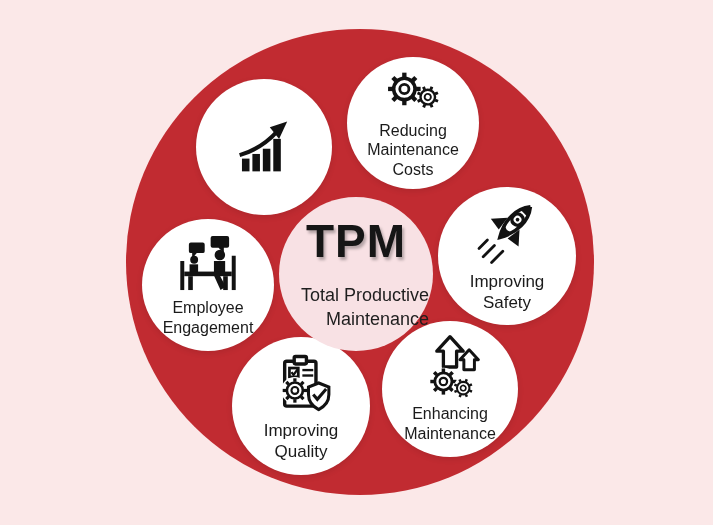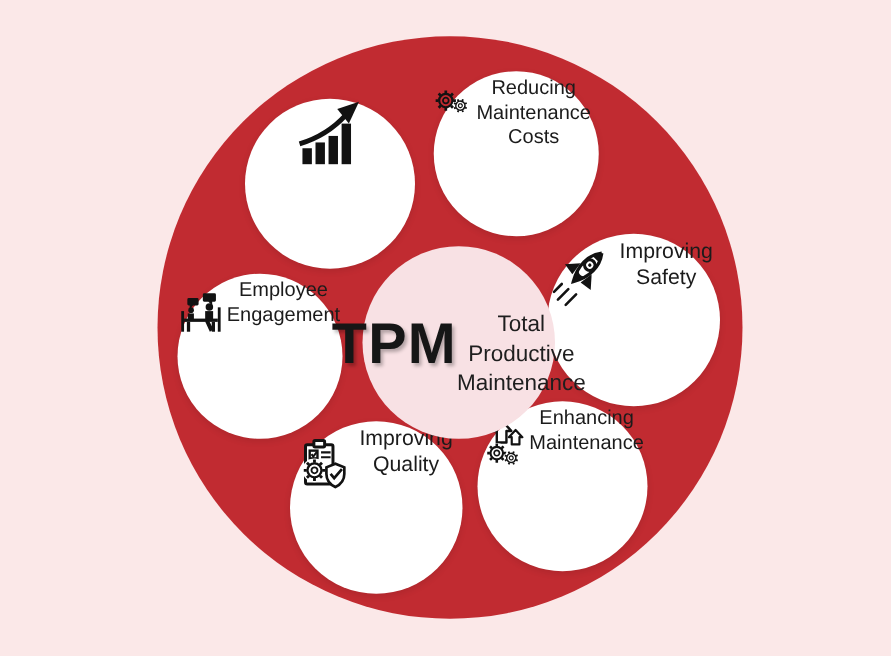--- a/index.html
+++ b/index.html
@@ -17,21 +17,21 @@
     color:var(--text);
     overflow:hidden;
   }
   .stage{position:relative;width:713px;height:525px;background:var(--background);}
   .big-ring{
     position:absolute;left:126px;top:29px;width:468px;height:466px;
     background:var(--ring);border-radius:50%;
   }
   .node{
     position:absolute;border-radius:50%;background:var(--node);
-    display:flex;flex-direction:row;justify-content:center;
+    display:flex;flex-direction:column;align-items:center;justify-content:center;
     text-align:center;
     box-shadow:0 2px 6px rgba(0,0,0,0.10);
   }
   .node .label{
     font-size:16px;line-height:1.22;font-weight:500;color:var(--text);
     margin-top:4px;
   }
   .node svg{display:block;color:#121212;}
   
   .n-uptime{left:196px;top:79px;width:136px;height:136px;}
@@ -41,34 +41,34 @@
   .n-quality{left:232px;top:337px;width:138px;height:138px;}
   .n-engagement{left:142px;top:219px;width:132px;height:132px;}
   .n-uptime .label{max-width:92px;}
   .n-costs .label{max-width:106px;}
   .n-safety .label{max-width:86px;font-size:17px;}
   .n-productivity .label{max-width:106px;}
   .n-quality .label{max-width:96px;font-size:17px;}
   .n-engagement .label{max-width:112px;}
   
   .center-node{
-    position:absolute;left:290px;top:197px;width:154px;height:154px;
+    position:absolute;left:279px;top:197px;width:154px;height:154px;
     background:var(--center);border-radius:50%;
-    display:flex;flex-direction:row;align-items:center;justify-content:center;
+    display:flex;flex-direction:column;align-items:center;justify-content:center;
     text-align:center;box-shadow:none;
   }
   .acronym{
     font-size:46px;font-weight:800;letter-spacing:1px;color:#161616;
     line-height:1.05;
     text-shadow:2px 3px 3px rgba(0,0,0,0.28);
     font-family:"Liberation Sans","DejaVu Sans",sans-serif;
   }
   .subtitle{
     margin-top:19px;font-size:18px;font-weight:500;line-height:1.3;
-    max-width:146px;color:#1e1e1e;
+    max-width:146px;color:#1e1e1e;text-align:right;
   }
   .defs-holder{position:absolute;width:0;height:0;overflow:hidden;}
 </style>
 </head>
 <body>
 
 <svg class="defs-holder" aria-hidden="true">
   <defs>
     <g id="gear-outline">
       <circle r="21" fill="none" stroke="currentColor" stroke-width="7"></circle>

